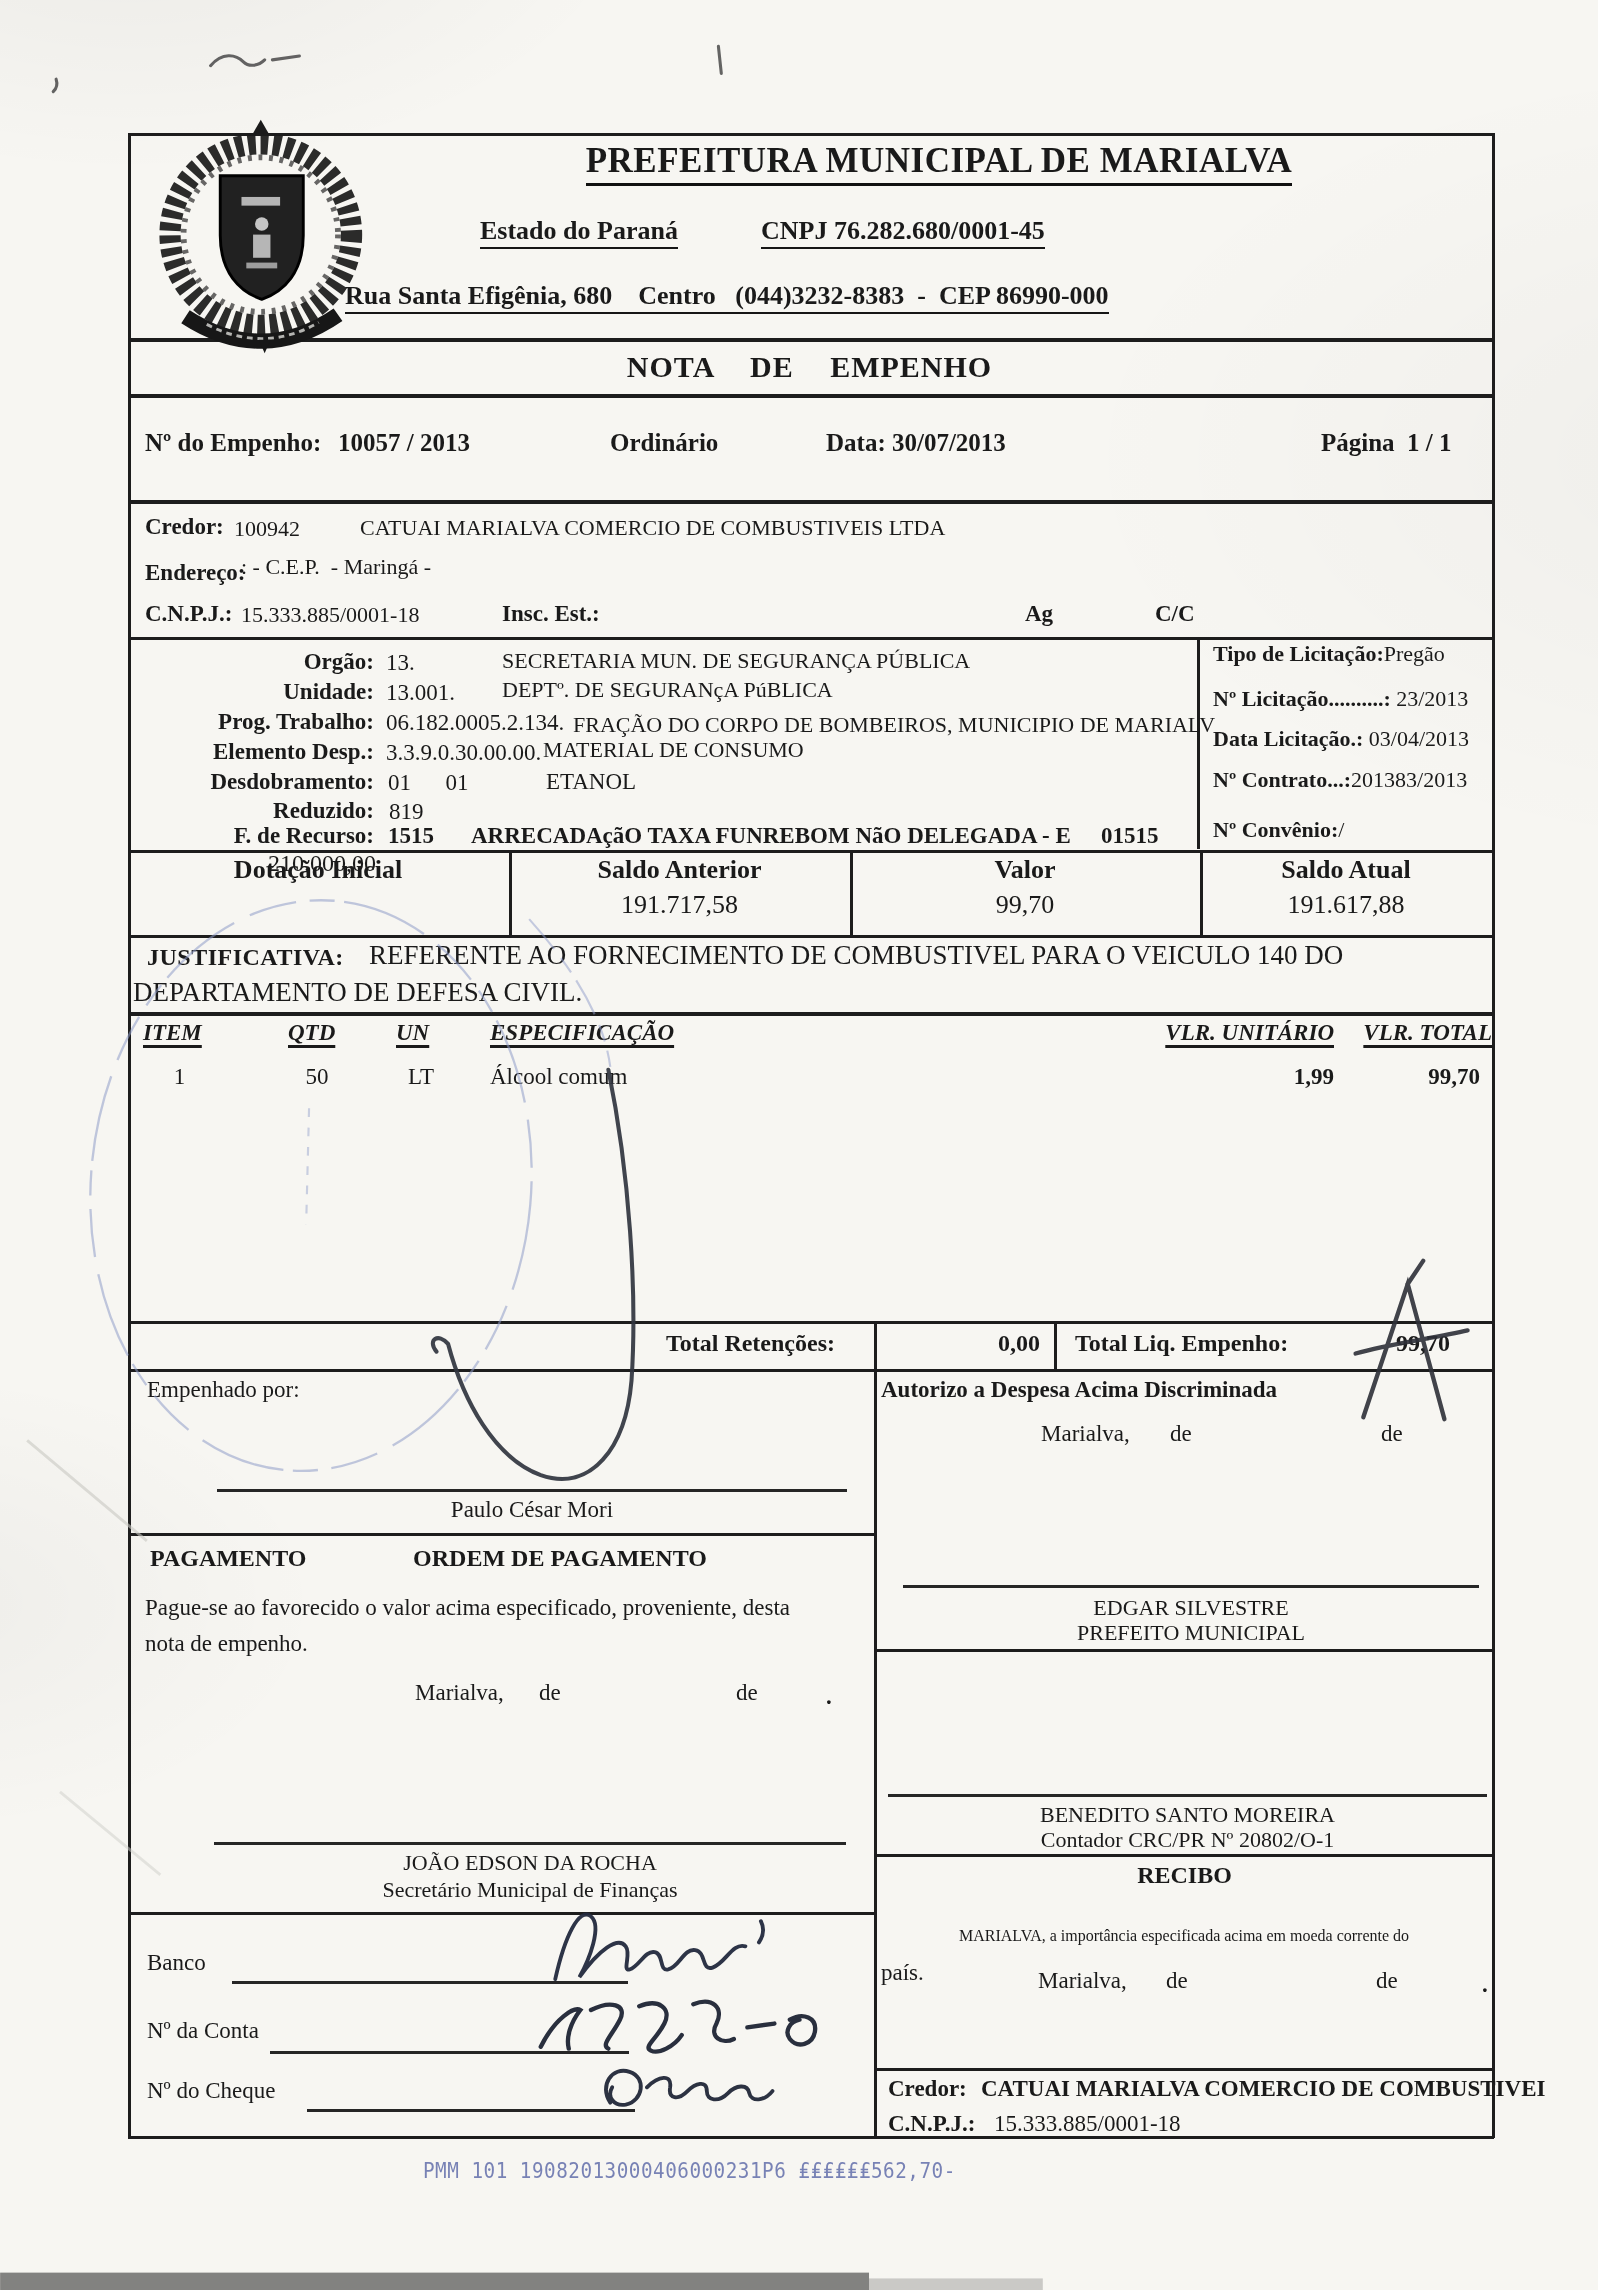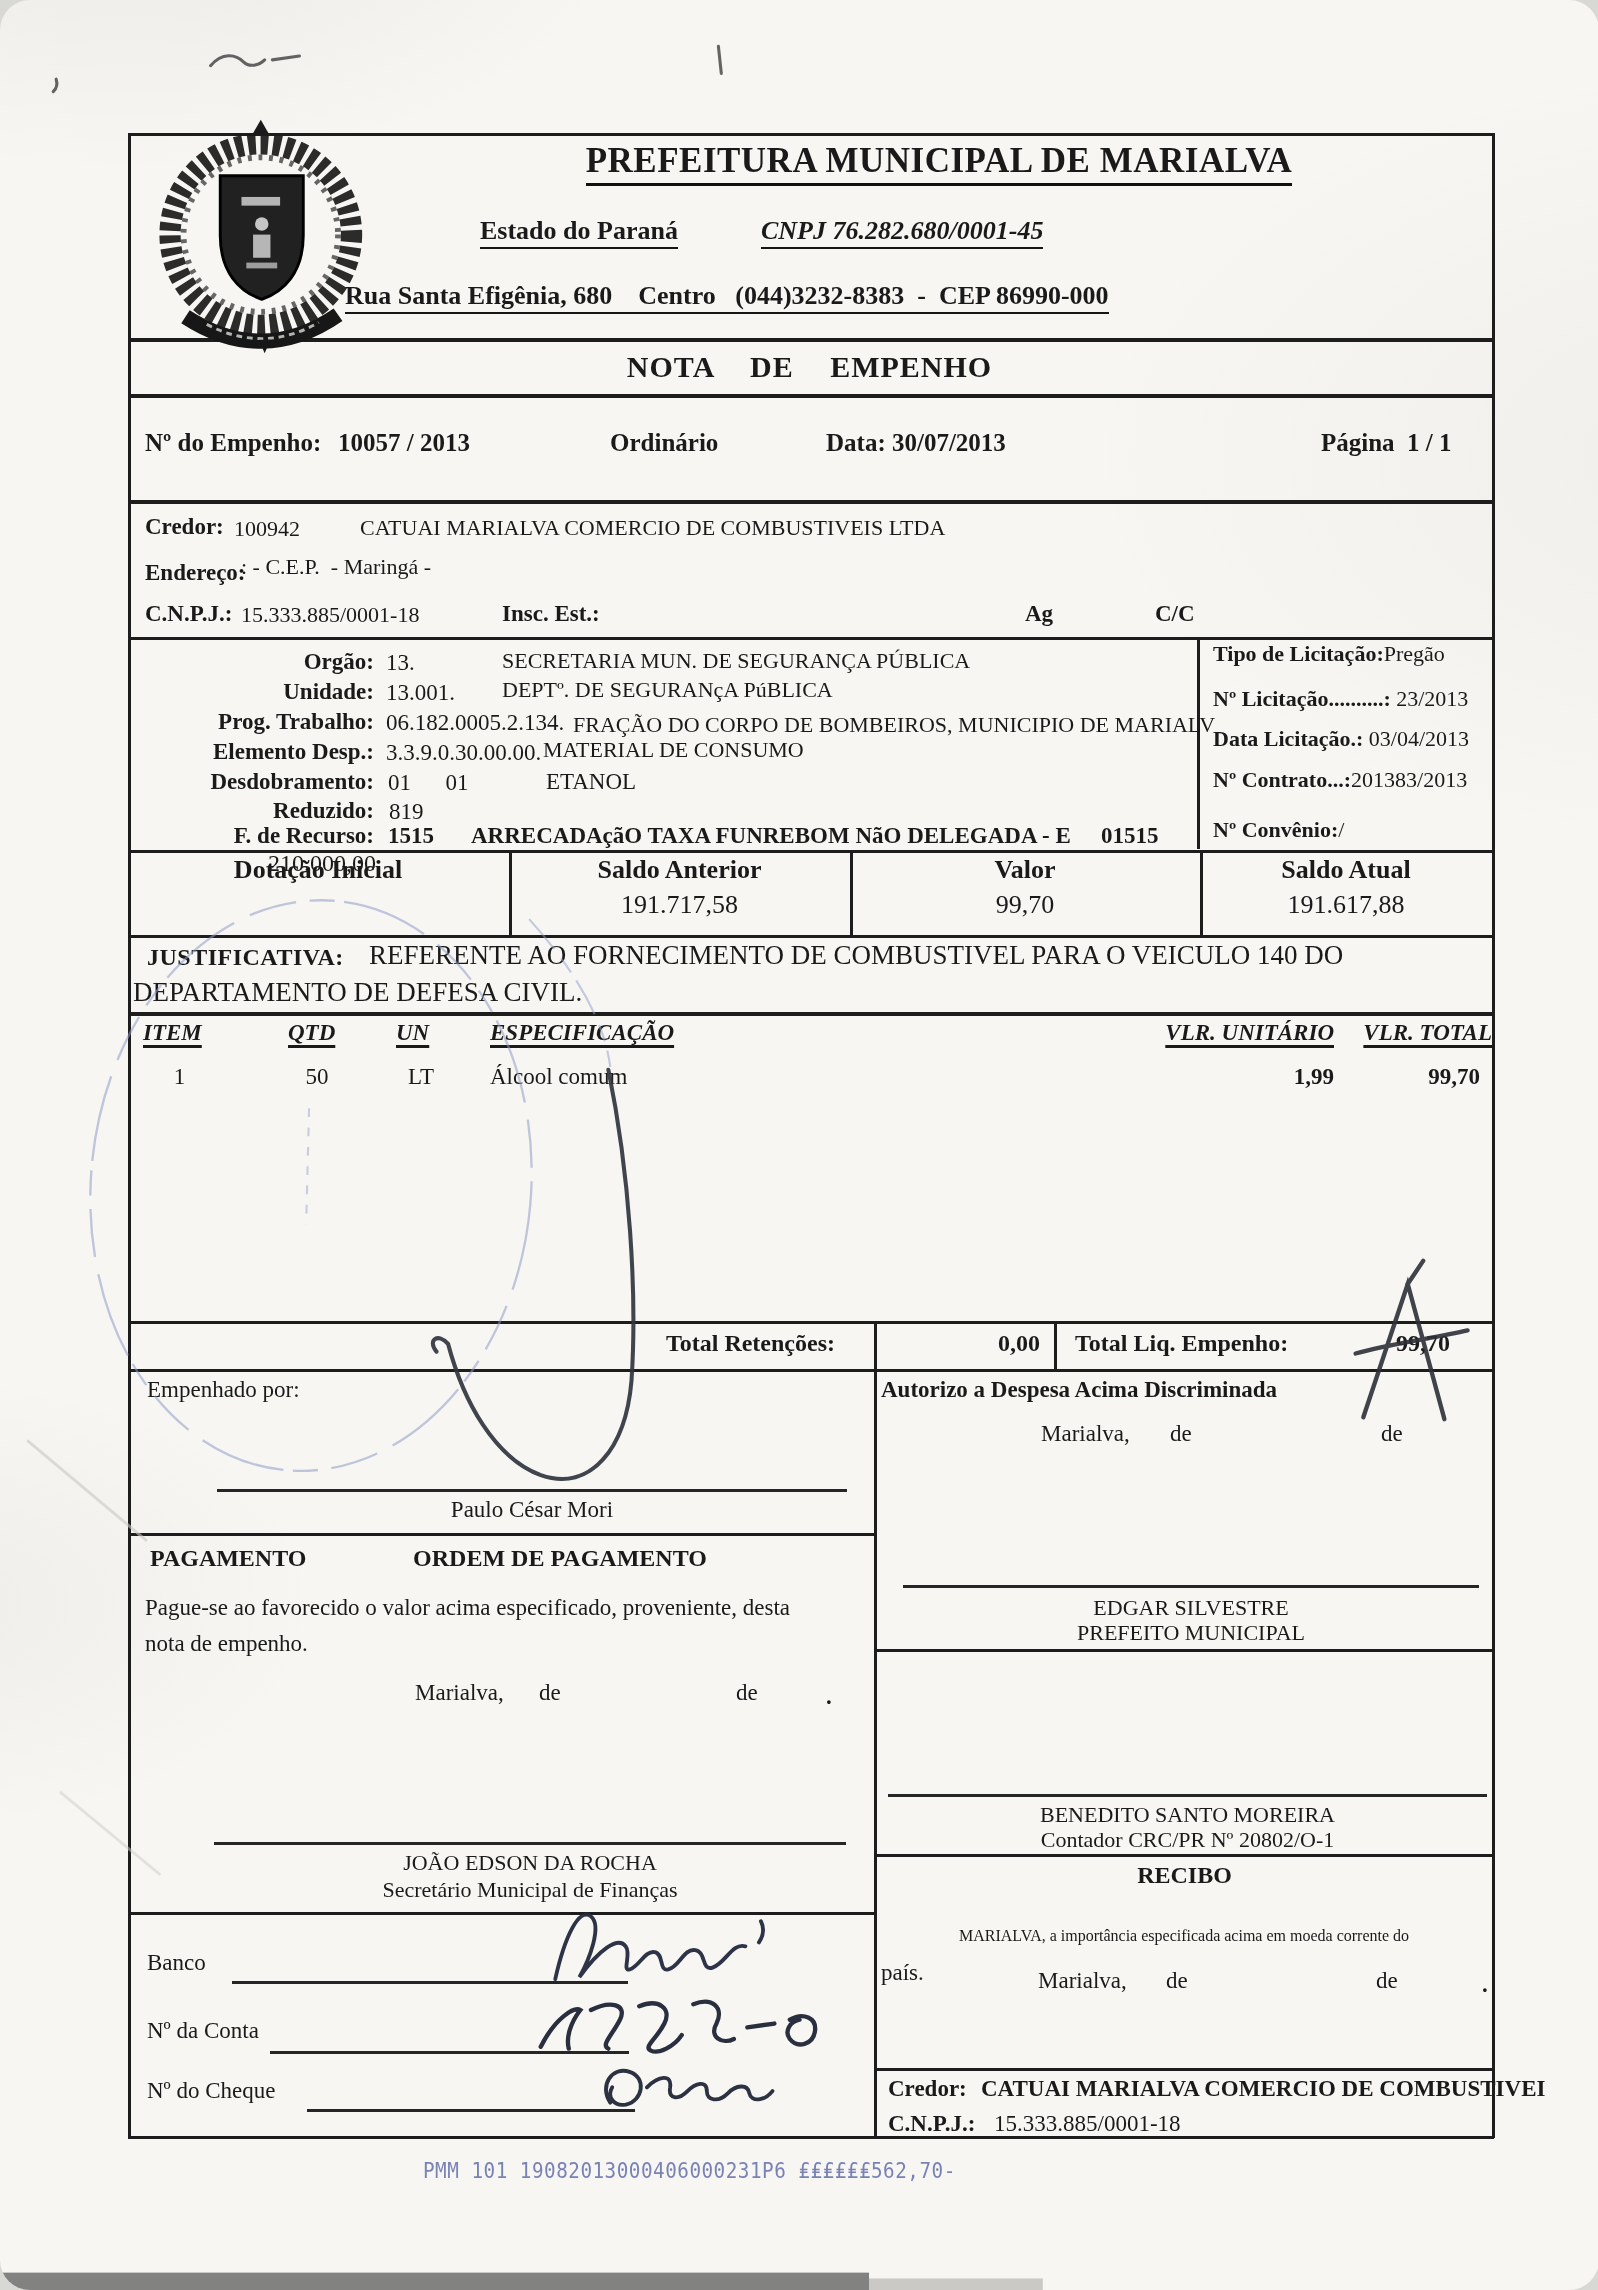--- a/index.html
+++ b/index.html
@@ -8,21 +8,20 @@
     position:relative;
     width:1599px;height:2290px;
     margin:0 auto;
     overflow:hidden;
     background:
       radial-gradient(869px 483px at 8% -5%, rgba(0,0,0,.05), transparent 60%),
       radial-gradient(1159px 676px at 110% 20%, rgba(0,0,0,.03), transparent 60%),
       radial-gradient(676px 386px at -5% 70%, rgba(0,0,0,.035), transparent 60%),
       #f7f6f2;
     font-family:"Liberation Serif",serif;
-    border-radius:30px;
   }
   .t{position:absolute;font-family:"Liberation Serif",serif;color:#1a1a1a;white-space:pre;line-height:1.15;}
   .b{font-weight:700;}
   .i{font-style:italic;}
   .u{text-decoration:underline;text-decoration-thickness:2.9px;text-underline-offset:4.8px;}
   .ctr{text-align:center;}
   .rt{text-align:right;}
   .hl{position:absolute;background:#1d1d1d;height:2.9px;}
   .vl{position:absolute;background:#1d1d1d;width:2.9px;}
   .sig{position:absolute;background:#262626;height:1.9px;}
@@ -65,21 +64,21 @@
   <div class="sig" style="left:217px;top:1489px;width:630px;height:2.9px;"></div>
   <div class="sig" style="left:214px;top:1842px;width:632px;height:2.9px;"></div>
   <div class="sig" style="left:903px;top:1585px;width:576px;height:2.9px;"></div>
   <div class="sig" style="left:888px;top:1794px;width:599px;height:2.9px;"></div>
   <div class="sig" style="left:232px;top:1981px;width:396px;height:2.9px;"></div>
   <div class="sig" style="left:270px;top:2051px;width:359px;height:2.9px;"></div>
   <div class="sig" style="left:307px;top:2109px;width:328px;height:2.9px;"></div>
 
   <div class="t b ctr" style="left:386px;top:141px;width:1106px;font-size:35px;letter-spacing:0.5px;"><span class="ul4">PREFEITURA MUNICIPAL DE MARIALVA</span></div>
   <div class="t b" style="left:480px;top:216px;font-size:26px;"><span class="ul3">Estado do Paraná</span></div>
-  <div class="t b" style="left:761px;top:216px;font-size:26px;font-style:italic;"><span class="ul3">CNPJ 76.282.680/0001-45</span></div>
+  <div class="t b" style="left:761px;top:216px;font-size:26px;"><span class="ul3">CNPJ 76.282.680/0001-45</span></div>
   <div class="t b" style="left:345px;top:281px;font-size:26px;"><span class="ul3">Rua Santa Efigênia, 680    Centro   (044)3232-8383  -  CEP 86990-000</span></div>
   <div class="t b ctr" style="left:128px;top:350px;width:1363px;font-size:30px;word-spacing:9.7px;letter-spacing:1px;">NOTA  DE  EMPENHO</div>
 
   <div class="t b" style="left:145px;top:429px;font-size:25px;">Nº do Empenho:</div>
   <div class="t b" style="left:338px;top:429px;font-size:25px;">10057 / 2013</div>
   <div class="t b" style="left:610px;top:429px;font-size:25px;">Ordinário</div>
   <div class="t b" style="left:826px;top:429px;font-size:25px;">Data: 30/07/2013</div>
   <div class="t b" style="left:1321px;top:429px;font-size:25px;">Página  1 / 1</div>
 
   <div class="t b" style="left:145px;top:514px;font-size:23px;">Credor:</div>

